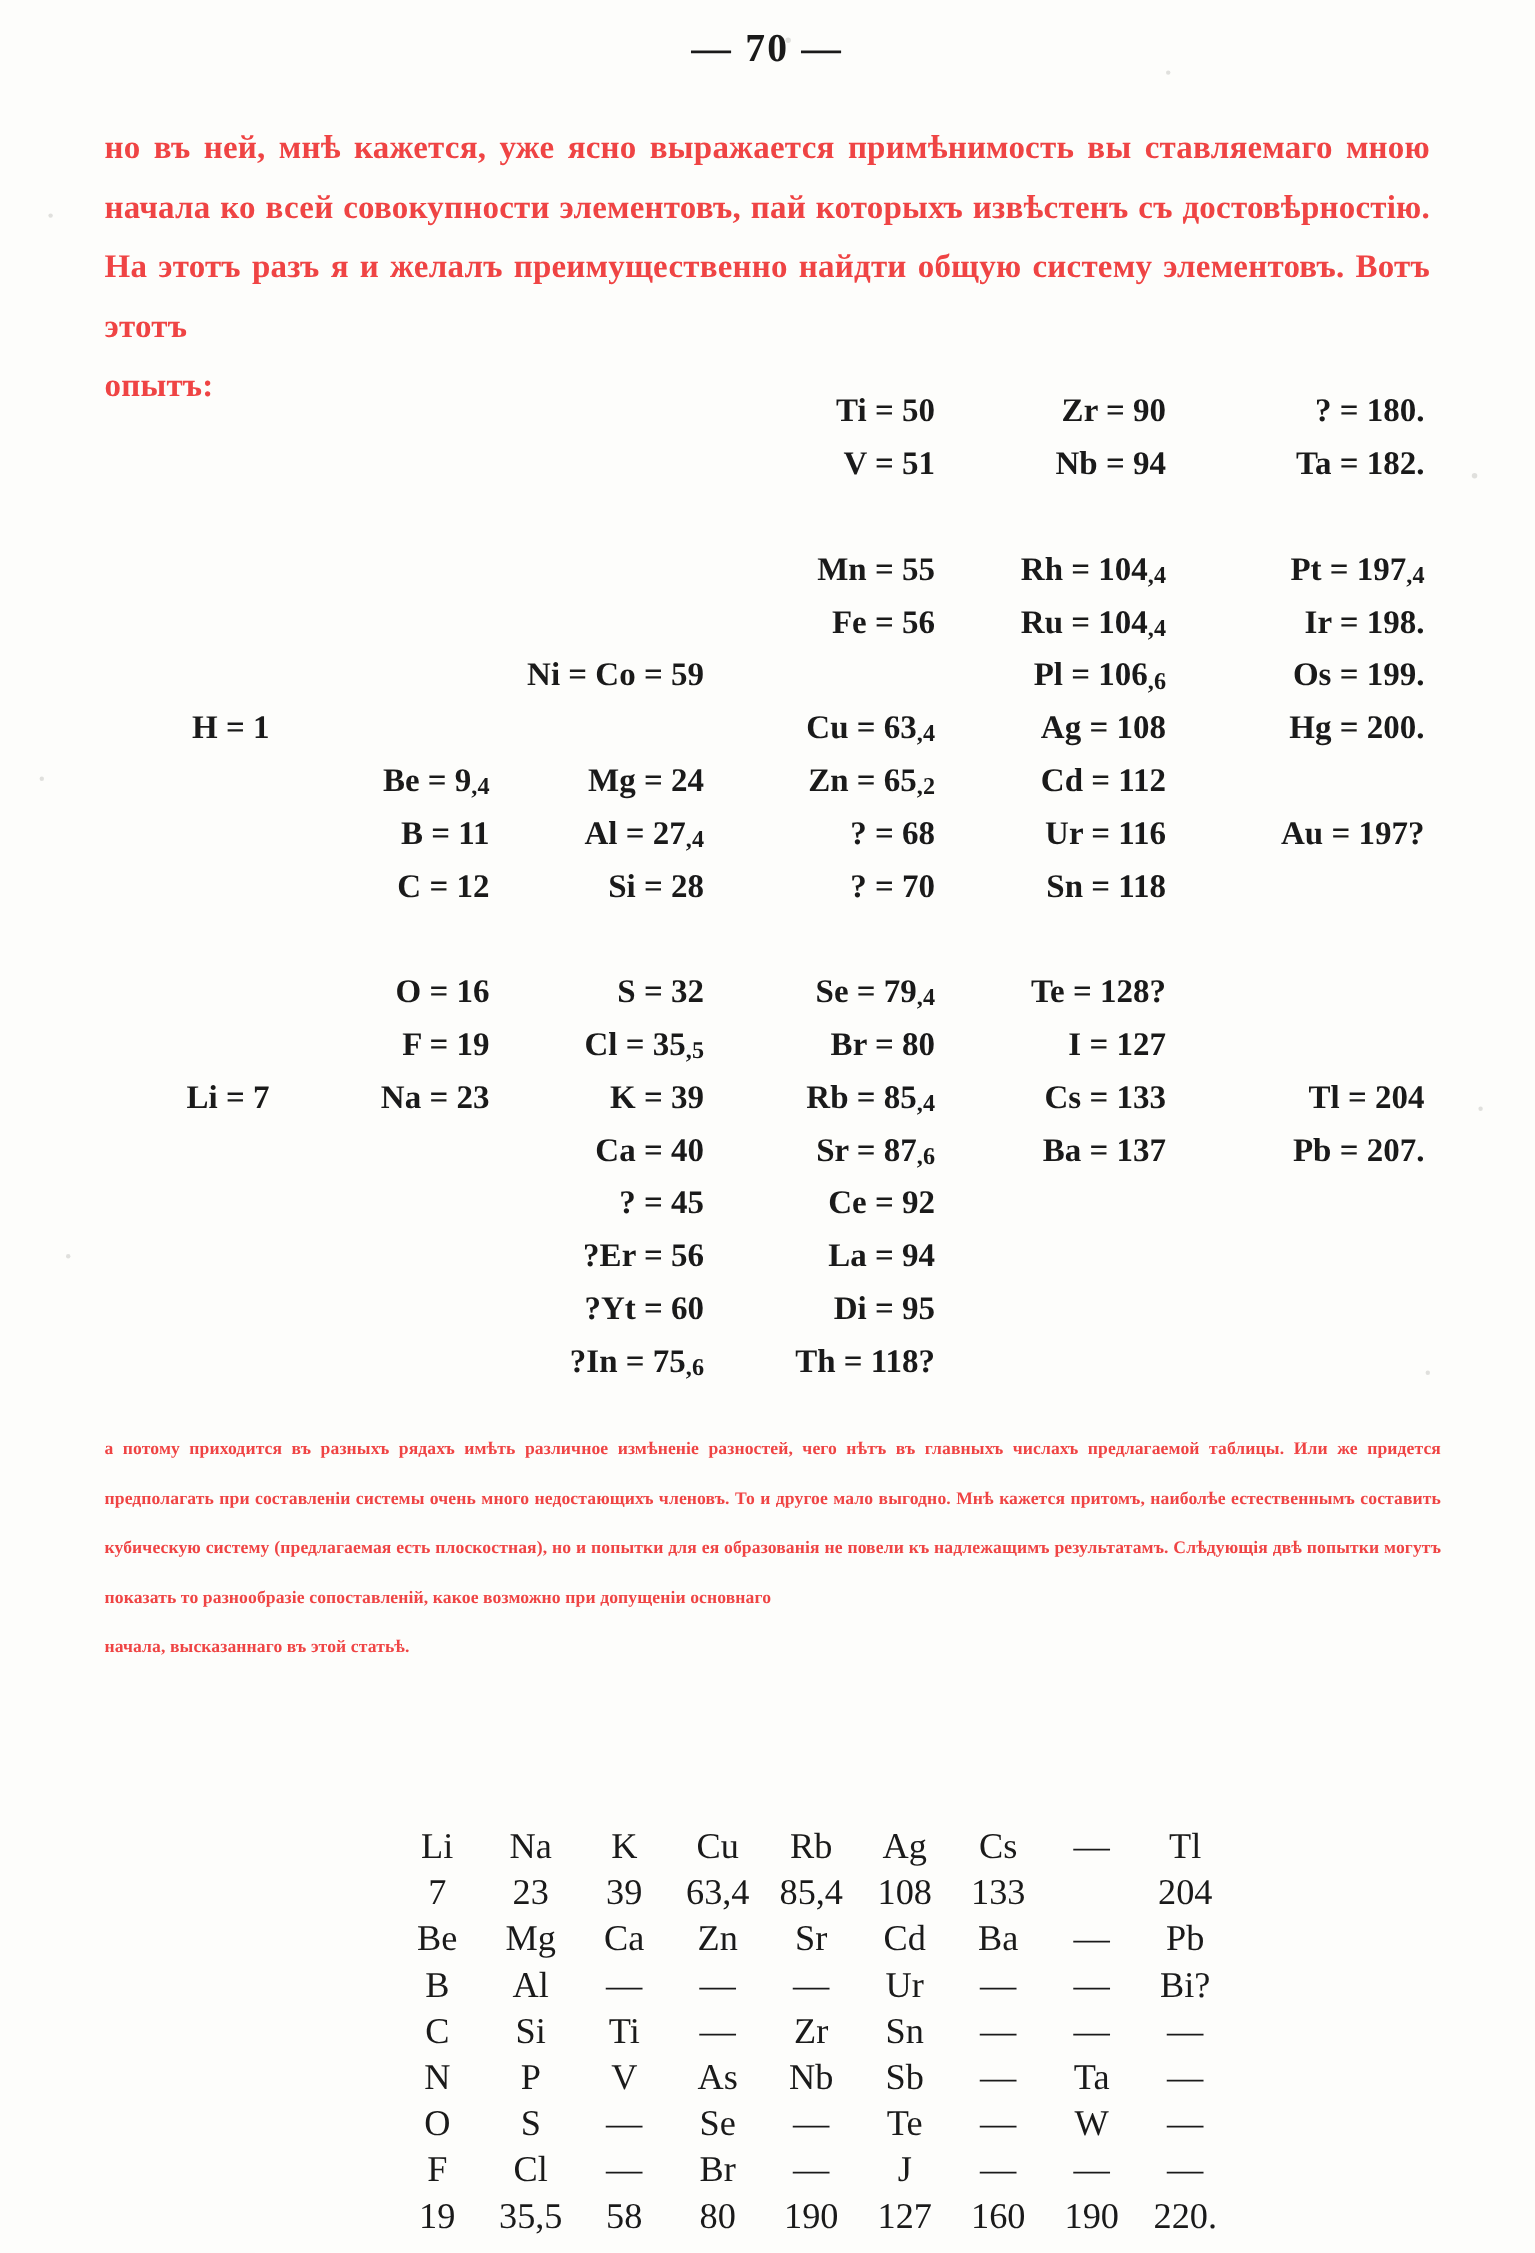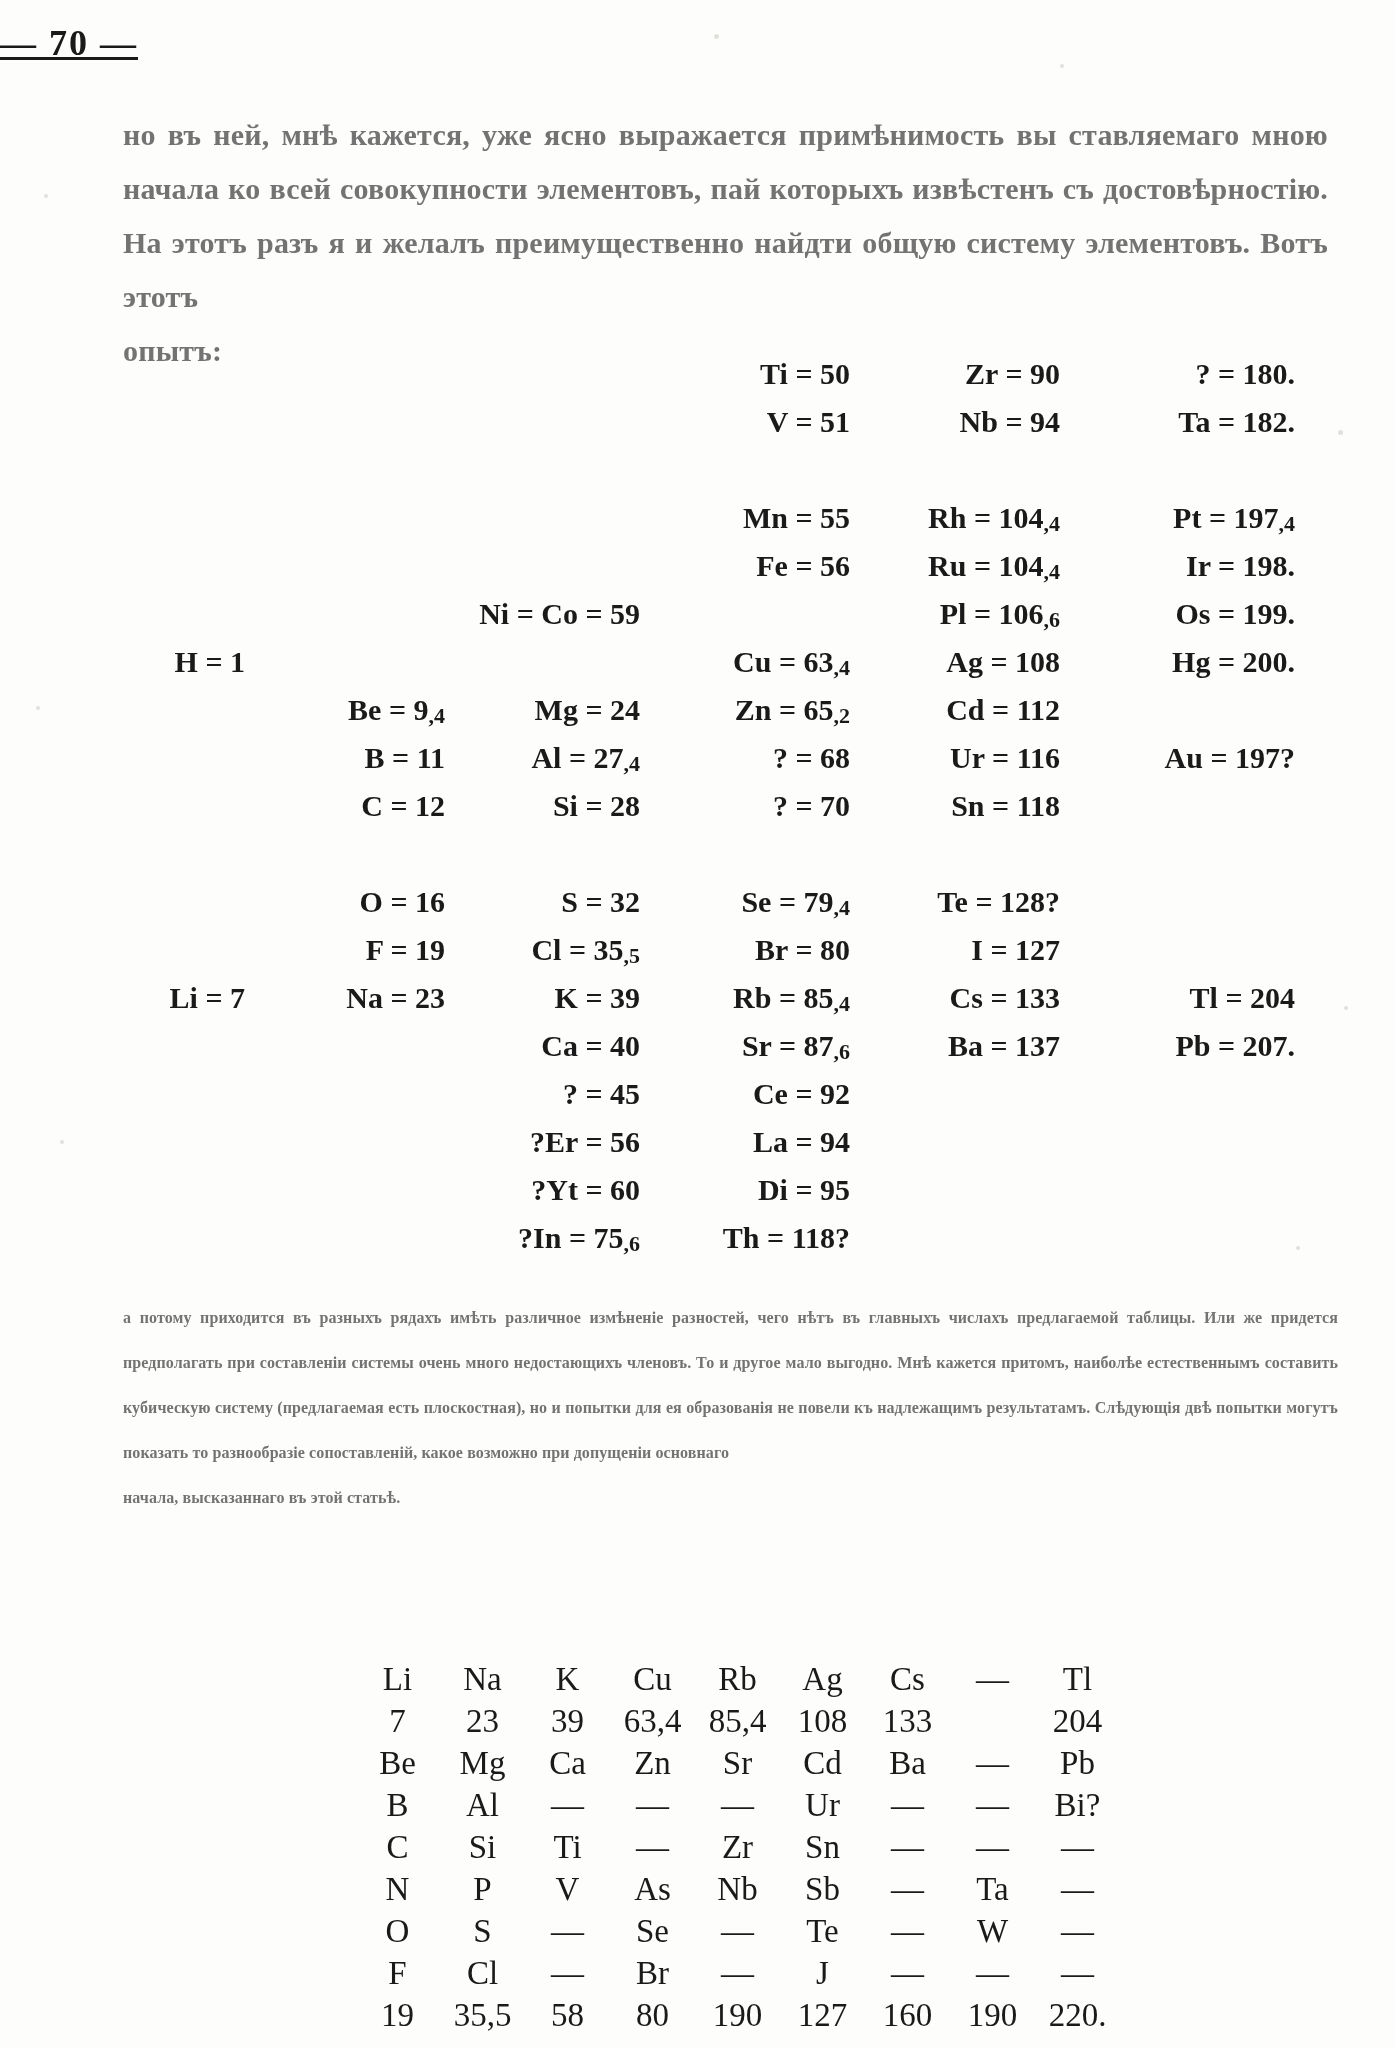--- a/index.html
+++ b/index.html
@@ -26,35 +26,33 @@
     background: #c9c9c4;
     border-radius: 50%;
     opacity: .55;
   }
 
   .page-number {
     position: absolute;
     top: 22px;
     left: 0;
     width: 100%;
-    text-align: left;
+    text-align: center;
     font-size: 36px;
     font-weight: bold;
     letter-spacing: 2px;
     font-family: "Liberation Serif", serif;
-    text-decoration: underline;
   }
 
   .para {
     position: absolute;
     font-family: "Liberation Serif", serif;
     font-weight: bold;
     text-align: justify;
-    color: #737373;
-    margin-left: 28px;
+    color: #ef4444;
   }
   #para-top {
     top: 108px;
     left: 95px;
     width: 1205px;
     font-size: 30px;
     line-height: 54px;
     letter-spacing: 0.2px;
   }
   #para-top .last-line { display: block; text-align: left; }

